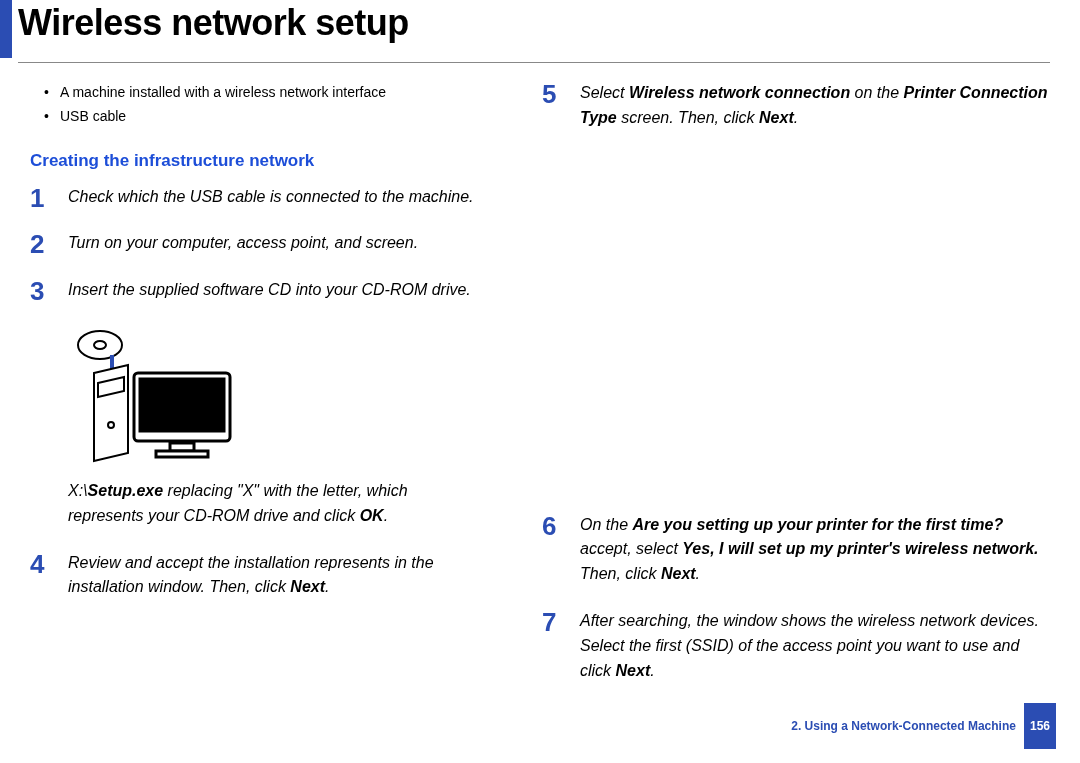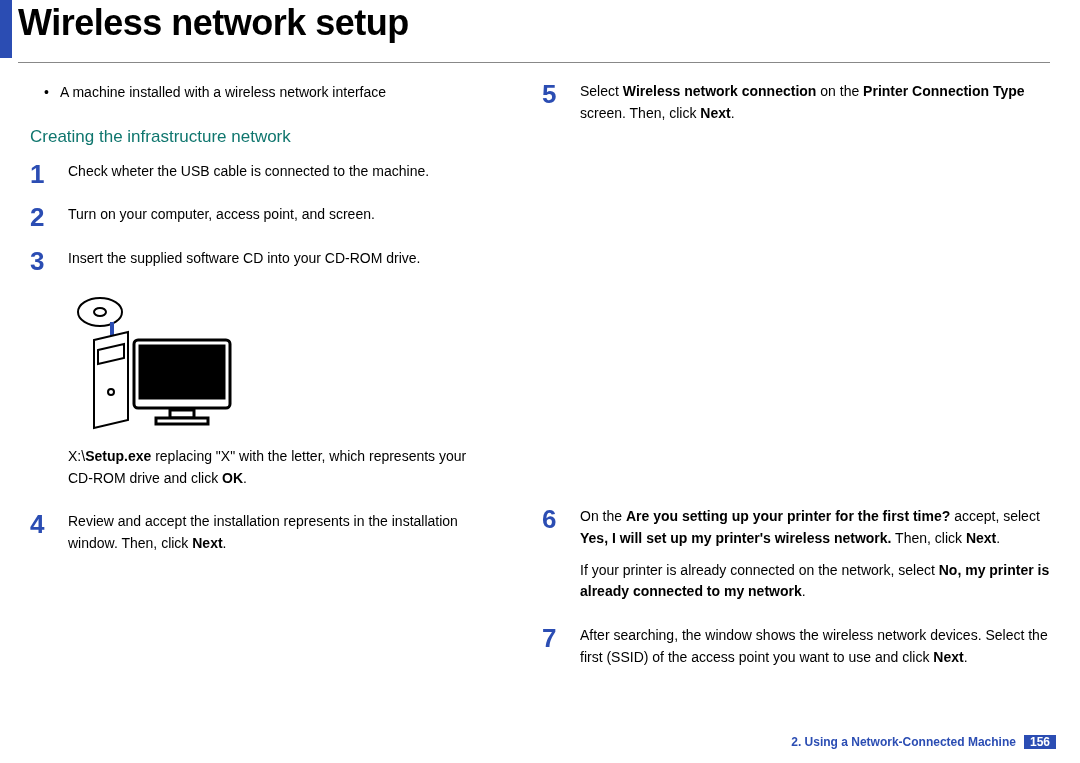--- a/index.html
+++ b/index.html
@@ -12,63 +12,64 @@
   .title-rule { border: none; border-top: 1px solid #888; margin: 4px 30px 0 18px; }
 
   .columns { display: flex; padding: 18px 30px 0 30px; gap: 36px; }
   .col { width: 510px; }
   .col.left { margin-right: 30px; }
 
   .bullet-list { list-style: none; padding-left: 14px; margin-bottom: 22px; }
   .bullet-list li { position: relative; font-size: 14px; line-height: 1.7; padding-left: 16px; }
   .bullet-list li::before { content: "•"; position: absolute; left: 0; top: 0; font-size: 14px; }
 
-  .section-heading { font-size: 17px; font-weight: 400; color: #0f766e; margin: 6px 0 14px 0; }
+  .section-heading { font-size: 17px; font-weight: 700; color: #1d4ed8; margin: 6px 0 14px 0; }
 
   .step { display: flex; align-items: flex-start; margin-bottom: 12px; }
   .step-num { font-size: 26px; font-weight: 700; color: #2b4db3; width: 38px; flex-shrink: 0; line-height: 1; padding-top: 0; }
-  .step-body { font-size: 14px; line-height: 1.55; flex: 1; }
+  .step-body { font-size: 16px; line-height: 1.55; flex: 1; font-style: italic; }
   .step-body p { margin-bottom: 10px; }
 
   b { font-weight: 700; }
 
   .illus { margin: 6px 0 14px 38px; }
   .illus svg { display: block; }
 
   .step5-illus { margin: 8px 0 0 38px; width: 470px; height: 360px; border: none; }
 
   .footer { position: absolute; bottom: 14px; right: 24px; display: flex; align-items: center; }
   .footer-text { font-size: 12px; font-weight: 700; color: #2b4db3; margin-right: 8px; }
-  .footer-page { background: #2b4db3; color: #fff; font-size: 12px; font-weight: 700; padding: 0 6px; }
+  .footer-page { background: #2b4db3; color: #fff; font-size: 12px; font-weight: 700; padding: 16px 6px; }
 </style>
 </head>
 <body>
 
 <div class="page">
 
   <div class="title-block">
     <div class="title-bar"></div>
     <div class="title-text">Wireless network setup</div>
   </div>
   <hr class="title-rule">
 
   <div class="columns">
 
     <div class="col left">
 
       <ul class="bullet-list">
         <li>A machine installed with a wireless network interface</li>
+        <li>USB cable</li>
       </ul>
 
       <div class="section-heading">Creating the infrastructure network</div>
 
       <div class="step">
         <div class="step-num">1</div>
         <div class="step-body">
-          <p>Check wheter the USB cable is connected to the machine.</p>
+          <p>Check which the USB cable is connected to the machine.</p>
         </div>
       </div>
 
       <div class="step">
         <div class="step-num">2</div>
         <div class="step-body">
           <p>Turn on your computer, access point, and screen.</p>
         </div>
       </div>
 
@@ -139,23 +140,20 @@
       </div>
 
       <div class="step5-illus"></div>
 
       <div class="step">
         <div class="step-num">6</div>
         <div class="step-body">
           <p>
             <span>On the </span><b>Are you setting up your printer for the first time?</b><span> accept, select </span><b>Yes, I will set up my printer's wireless network.</b><span> Then, click </span><b>Next</b><span>.</span>
           </p>
-          <p>
-            <span>If your printer is already connected on the network, select </span><b>No, my printer is already connected to my network</b><span>.</span>
-          </p>
         </div>
       </div>
 
       <div class="step">
         <div class="step-num">7</div>
         <div class="step-body">
           <p>
             <span>After searching, the window shows the wireless network devices. Select the first (SSID) of the access point you want to use and click </span><b>Next</b><span>.</span>
           </p>
         </div>

